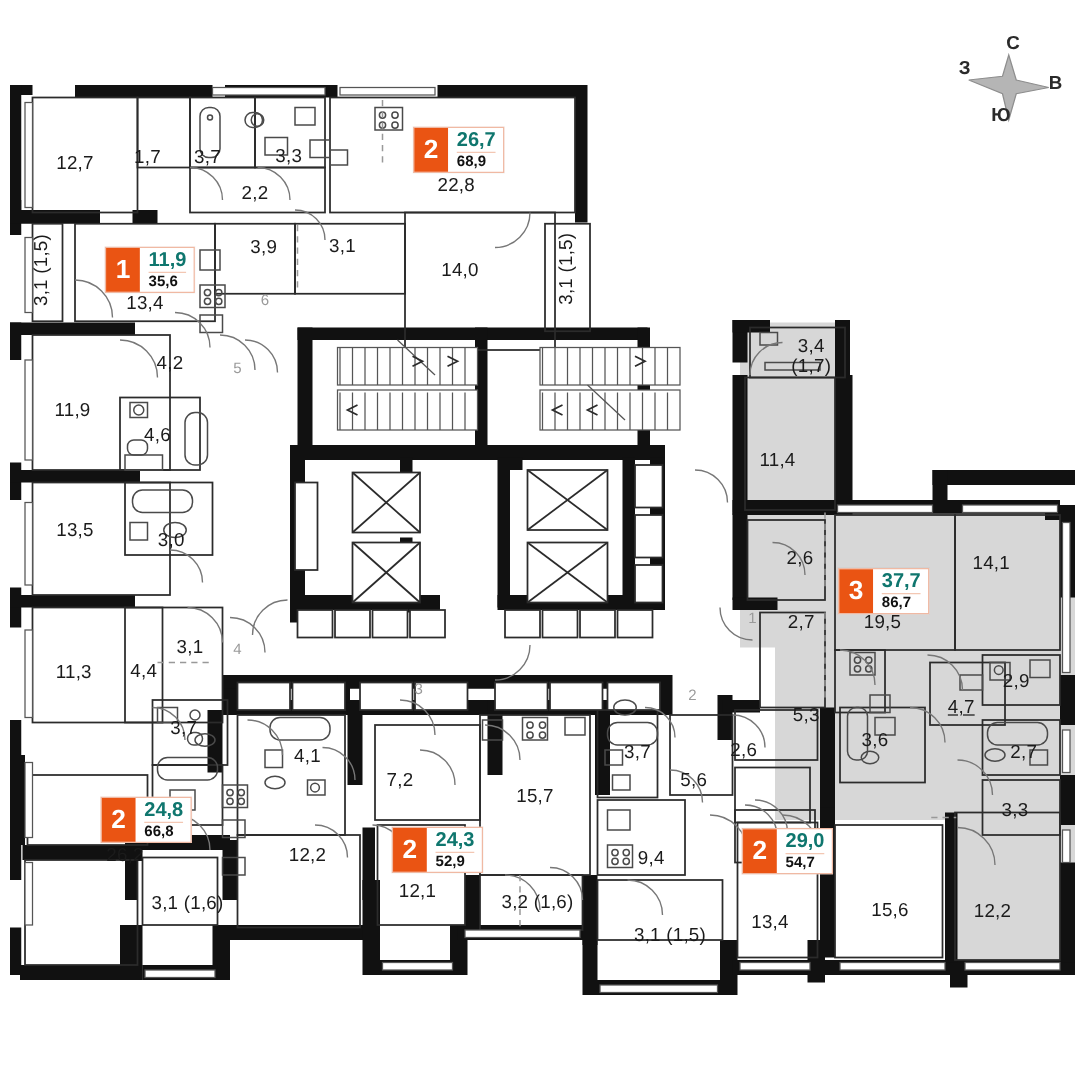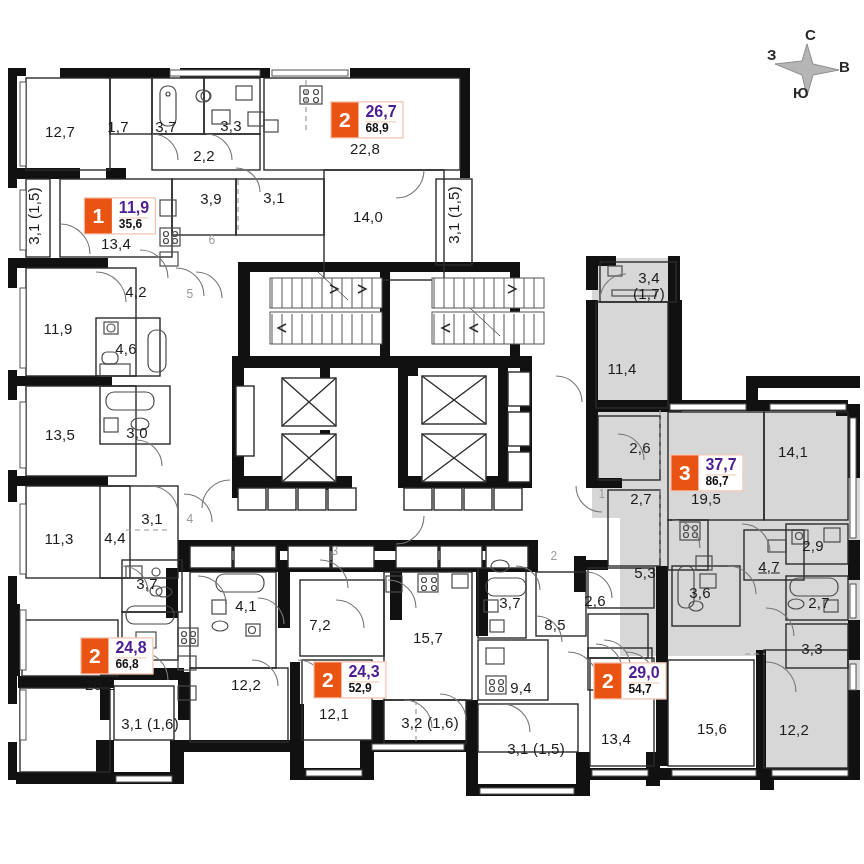--- a/index.html
+++ b/index.html
@@ -15,21 +15,21 @@
 
   
   .badge{position:absolute;display:flex;align-items:stretch;
          background:#fff;border:1px solid #f0b9a3;transform:translate(-50%,-50%);
          box-shadow:0 0 0 .5px rgba(0,0,0,.04);}
   .badge .rooms{background:#ea5413;color:#fff;font-size:21px;font-weight:bold;
                 display:flex;align-items:center;justify-content:center;
                 width:27px;line-height:1;}
   .badge .areas{display:flex;flex-direction:column;justify-content:center;
                 padding:1px 6px 1px 7px;}
-  .badge .a1{font-size:16px;font-weight:bold;color:#4c1d95;line-height:1.15;
+  .badge .a1{font-size:16px;font-weight:bold;color:#0f766e;line-height:1.15;
              border-bottom:1px solid #f3c7b3;}
   .badge .a2{font-size:12px;font-weight:bold;color:#111;line-height:1.15;}
 
   
   #compass{position:absolute;left:763px;top:26px;width:92px;height:80px;}
   #compass .c{position:absolute;font-size:15px;font-weight:bold;color:#2a2a2a;}
 
   
   #fx{position:absolute;left:0;top:0;width:864px;height:864px;}
 </style>
@@ -510,39 +510,39 @@
       <div class="lab" style="left: 116px; top: 243px;">13,4</div>
       <div class="lab" style="left: 211px; top: 198px;">3,9</div>
       <div class="lab" style="left: 274px; top: 197px;">3,1</div>
       <div class="lab" style="left: 368px; top: 216px;">14,0</div>
       <div class="lab rot" style="left: 453px; top: 215px;">3,1 (1,5)</div>
       <div class="lab gray" style="left: 212px; top: 240px;">6</div>
       <div class="lab" style="left: 136px; top: 291px;">4,2</div>
       <div class="lab gray" style="left: 190px; top: 294px;">5</div>
       <div class="lab" style="left: 58px; top: 328px;">11,9</div>
       <div class="lab" style="left: 126px; top: 348px;">4,6</div>
-      <div class="lab" style="left: 60px; top: 434px; text-align: center;">13,5</div>
+      <div class="lab" style="left: 60px; top: 424px; text-align: center;">13,5</div>
       <div class="lab" style="left: 137px; top: 432px;">3,0</div>
       <div class="lab" style="left: 59px; top: 538px;">11,3</div>
       <div class="lab" style="left: 115px; top: 537px;">4,4</div>
       <div class="lab" style="left: 152px; top: 518px;">3,1</div>
       <div class="lab gray" style="left: 190px; top: 519px;">4</div>
       <div class="lab" style="left: 147px; top: 583px;">3,7</div>
       <div class="lab" style="left: 246px; top: 605px;">4,1</div>
       <div class="lab" style="left: 320px; top: 624px;">7,2</div>
       <div class="lab gray" style="left: 335px; top: 551px;">3</div>
       <div class="lab" style="left: 100px; top: 684px;">26,2</div>
       <div class="lab" style="left: 246px; top: 684px;">12,2</div>
       <div class="lab" style="left: 150px; top: 723px;">3,1 (1,6)</div>
       <div class="lab" style="left: 334px; top: 713px;">12,1</div>
       <div class="lab" style="left: 428px; top: 637px;">15,7</div>
       <div class="lab" style="left: 430px; top: 722px;">3,2 (1,6)</div>
       <div class="lab gray" style="left: 554px; top: 556px;">2</div>
       <div class="lab" style="left: 510px; top: 602px;">3,7</div>
-      <div class="lab" style="left: 555px; top: 624px;">8,5</div>
+      <div class="lab" style="left: 555px; top: 624px;">5,6</div>
       <div class="lab" style="left: 595px; top: 600px;">2,6</div>
       <div class="lab" style="left: 521px; top: 687px;">9,4</div>
       <div class="lab" style="left: 536px; top: 748px;">3,1 (1,5)</div>
       <div class="lab" style="left: 616px; top: 738px;">13,4</div>
       <div class="lab" style="left: 712px; top: 728px;">15,6</div>
       <div class="lab" style="left: 649px; top: 277px;">3,4</div>
       <div class="lab" style="left: 649px; top: 293px;">(1,7)</div>
       <div class="lab" style="left: 622px; top: 368px;">11,4</div>
       <div class="lab" style="left: 640px; top: 447px;">2,6</div>
       <div class="lab gray" style="left: 602px; top: 494px;">1</div>

